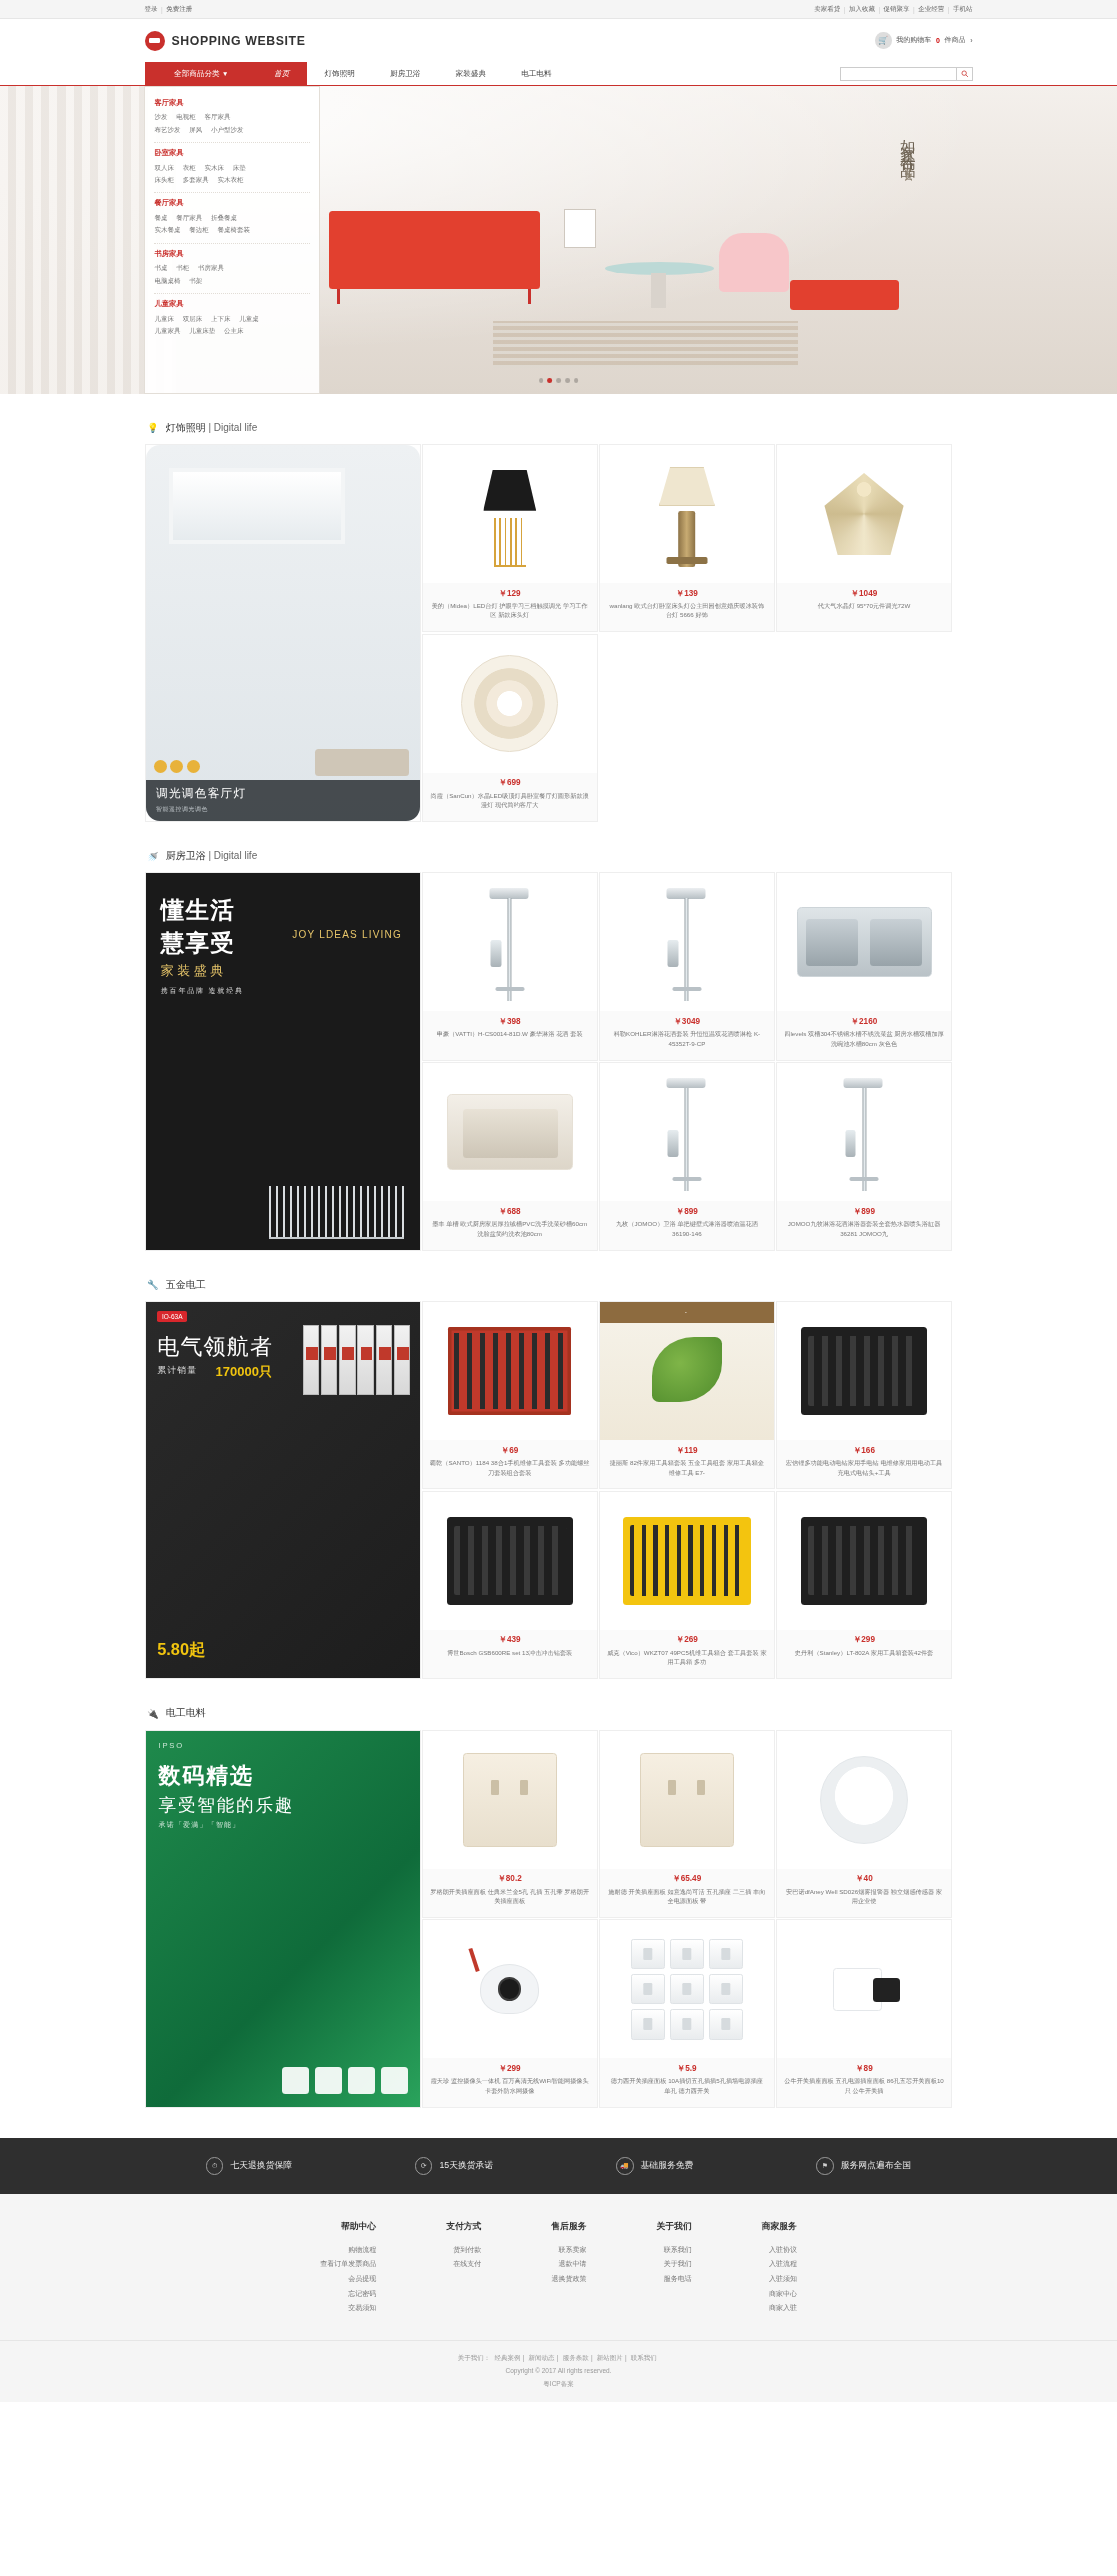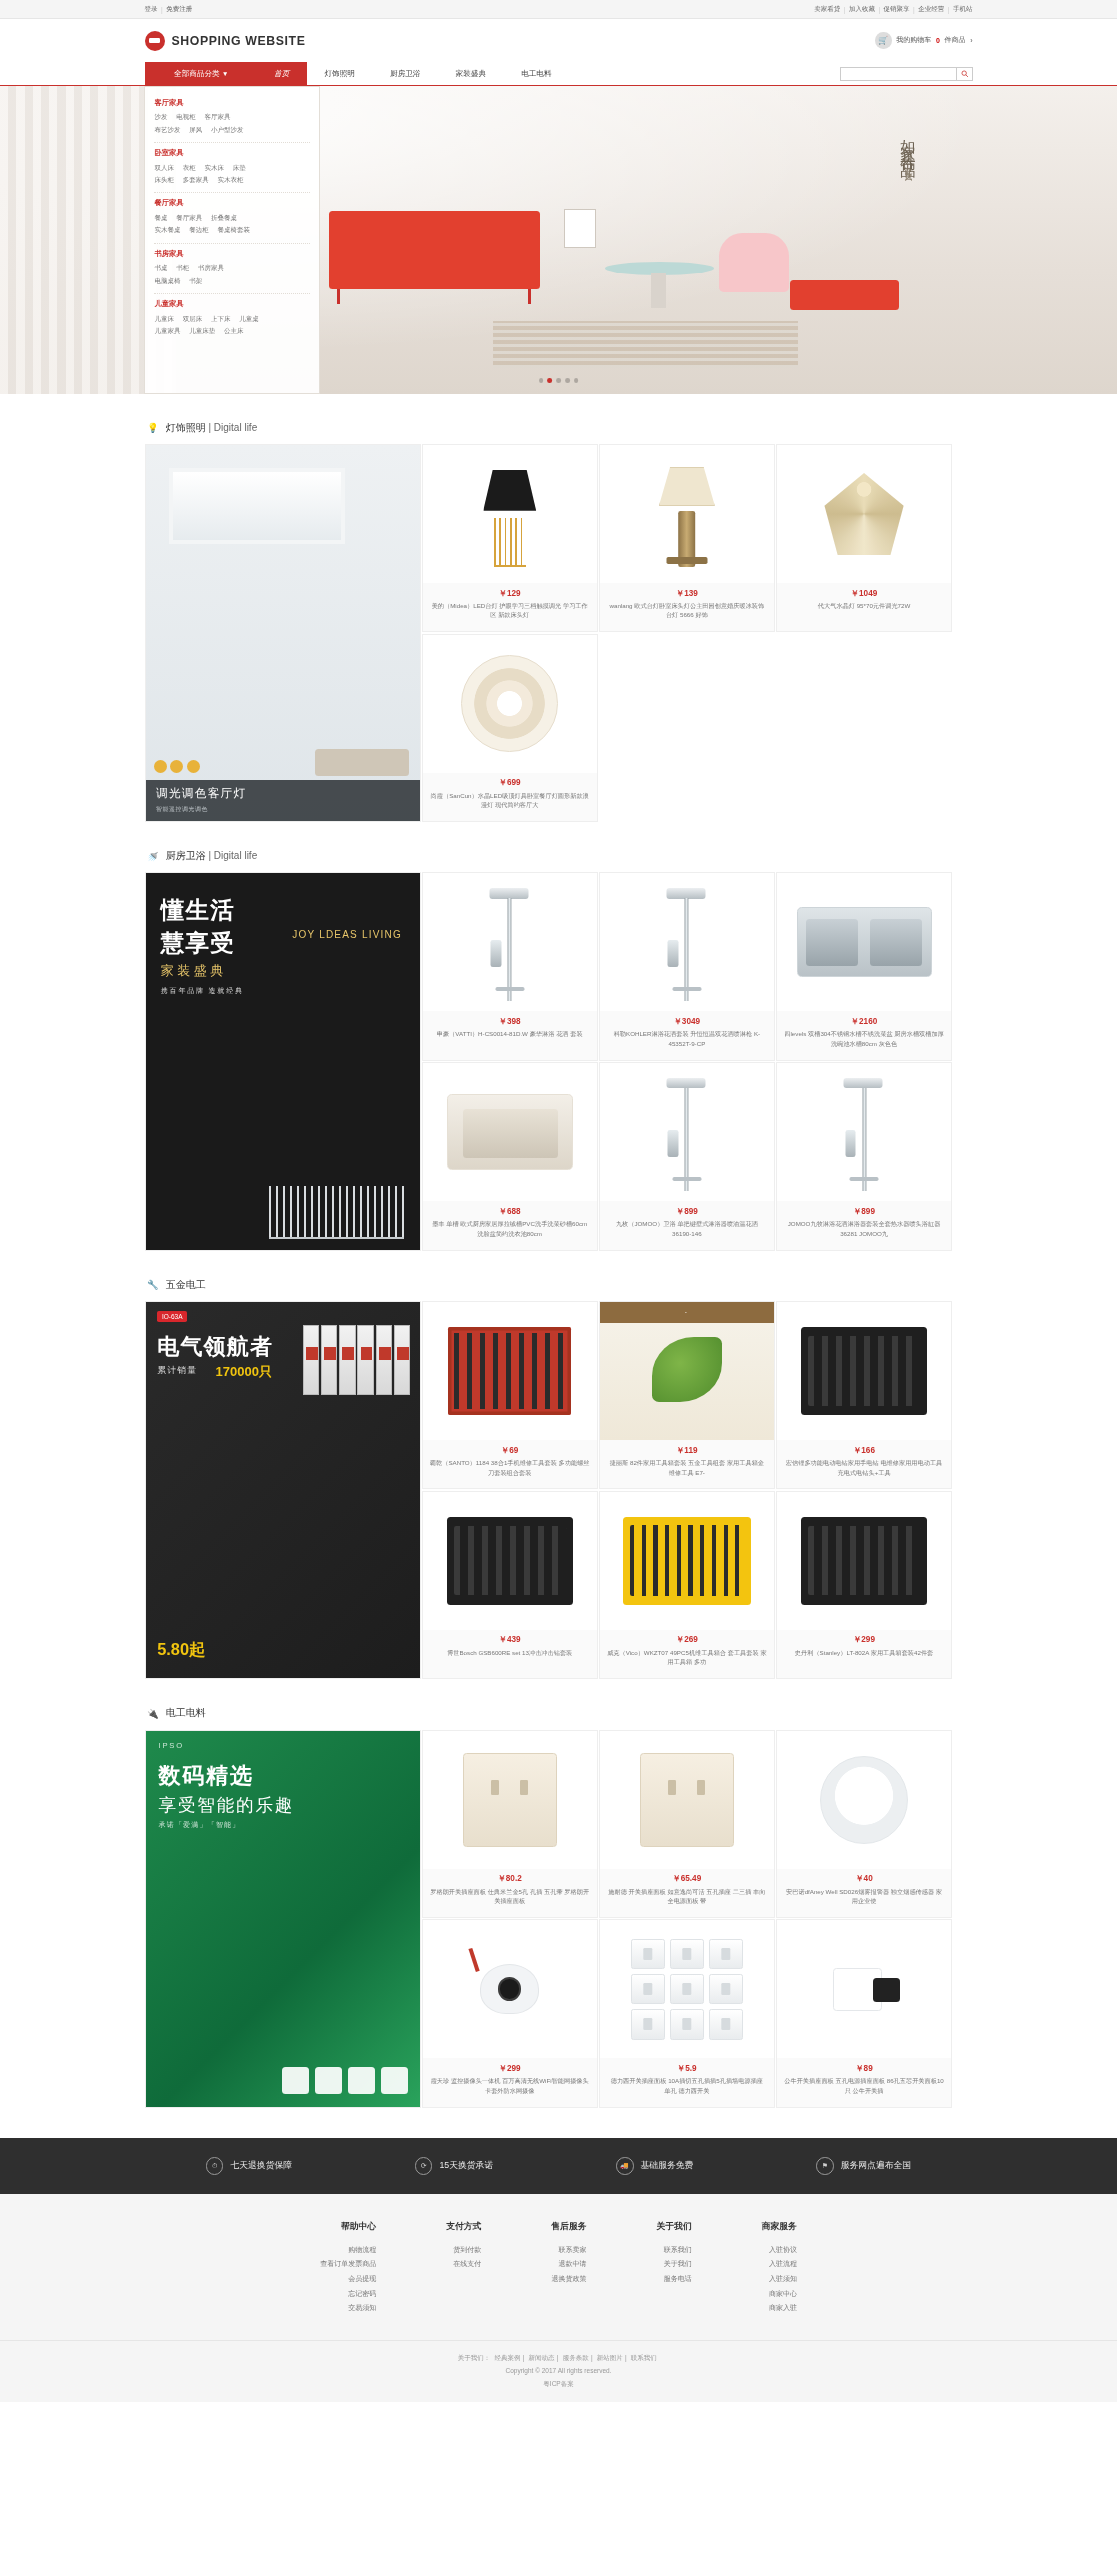--- a/index.html
+++ b/index.html
@@ -318,36 +318,36 @@
   }
   .promo-kitchen .pk-rack {
     position: absolute; right: 15.3px; bottom: 10.6px; width: 135px; height: 53px;
     background: repeating-linear-gradient(90deg,#d9dde0 0 1.8px, transparent 1.8px 7px);
     border-bottom: 2.3px solid #c7cccf;
   }
   .promo-elec {
     width:100%;height:100%;background:linear-gradient(135deg,#2a2a2a 0%,#1d1d1d 100%);position:relative;overflow:hidden;
   }
   .promo-elec .pe-badge{position:absolute;left:11.7px;top:9.4px;background:#d8272c;color:#fff;font-size:6.5px;padding:1.8px 4.7px;border-radius:1.8px;}
-  .promo-elec .pe-t{position:absolute;left:11.7px;top:30.5px;color:#fff;font-size:22px;font-weight:bold;letter-spacing:1.2px;}
+  .promo-elec .pe-t{position:absolute;left:11.7px;top:30.5px;color:#fff;font-size:22px;font-weight:normal;letter-spacing:1.2px;}
   .promo-elec .pe-s{position:absolute;left:11.7px;top:63px;color:#ddd;font-size:8.8px;letter-spacing:1.2px;}
   .promo-elec .pe-n{position:absolute;left:70px;top:61px;color:#f1c40f;font-size:13px;font-weight:bold;}
   .promo-elec .pe-p{position:absolute;left:11.7px;bottom:17.6px;color:#f1c40f;font-size:16.4px;font-weight:bold;}
   .promo-elec .pe-row{position:absolute;right:9.4px;top:23.5px;}
   .promo-green {
     width:100%;height:100%;background:linear-gradient(135deg,#1f8a4c 0%,#0f6b3a 60%,#2aa35c 100%);position:relative;overflow:hidden;
   }
   .promo-green .pg-logo{position:absolute;left:13px;top:10.6px;color:#cfe9d8;font-size:7.6px;letter-spacing:1.8px;}
   .promo-green .pg-t{position:absolute;left:13px;top:30.5px;color:#fff;font-size:22px;font-weight:bold;letter-spacing:1.8px;}
   .promo-green .pg-t2{position:absolute;left:13px;top:62px;color:#fff;font-size:17.6px;letter-spacing:1.8px;}
   .promo-green .pg-s{position:absolute;left:13px;top:89px;color:#d7ead f;color:#d7eadf;font-size:7px;letter-spacing:1.2px;}
   .promo-green .pg-items{position:absolute;right:11.7px;bottom:13px;display:flex;gap:5.9px;}
   .promo-green .pg-items i{display:block;width:27px;height:27px;background:#fff;border-radius:3.5px;opacity:.92;}
   .promo-lamp {
-    width:100%;height:100%;background:linear-gradient(180deg,#eef1f3,#dfe5e9);position:relative;overflow:hidden;
+    width:100%;height:100%;background:linear-gradient(180deg,#eef1f3,#dfe5e9);position:relative;overflow:hidden;border-radius:14px;
   }
   .promo-lamp .pl-bar{position:absolute;left:0;bottom:0;width:100%;height:41px;background:rgba(35,40,45,.82);}
   .promo-lamp .pl-t{position:absolute;left:10.6px;bottom:20px;color:#fff;font-size:11.7px;letter-spacing:1.2px;}
   .promo-lamp .pl-s{position:absolute;left:10.6px;bottom:7px;color:#bdc3c7;font-size:5.9px;letter-spacing:0.6px;}
   .promo-lamp .pl-panel{position:absolute;left:23.5px;top:23.5px;width:176px;height:76px;background:linear-gradient(180deg,#fff,#e6ebee);border:4.7px solid #f3f5f6;}
   .promo-lamp .pl-sofa{position:absolute;right:10.6px;bottom:45px;width:94px;height:27px;background:#cfc6b7;border-radius:3.5px;}
   .promo-lamp .pl-dots{position:absolute;left:8.2px;bottom:48px;display:flex;gap:3.5px;}
   .promo-lamp .pl-dots i{width:13px;height:13px;border-radius:50%;background:#e8b23a;display:block;}
   .promo-tea {
     width:100%;height:100%;background:linear-gradient(180deg,#f6f3ea,#efe8d8);position:relative;

